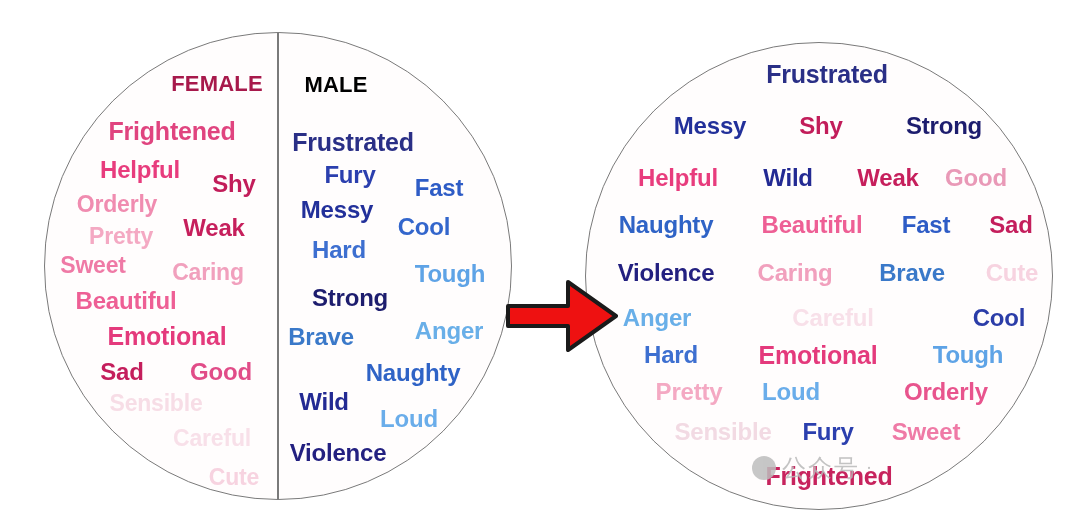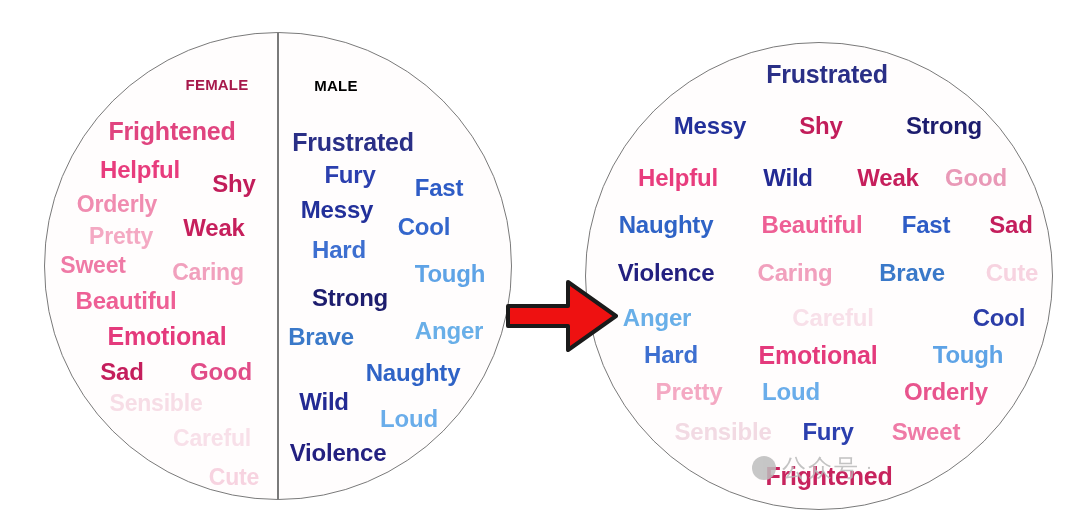--- a/index.html
+++ b/index.html
@@ -38,21 +38,21 @@
     line-height:1;
     letter-spacing:-0.2px;
     transform:translate(-50%,-50%);
   }
 
   
   .hdr{
     position:absolute;
     white-space:nowrap;
     font-weight:800;
-    font-size:15px;
+    font-size:22px;
     line-height:1;
     transform:translate(-50%,-50%);
     letter-spacing:0.2px;
   }
 
   
   #arrow{position:absolute;left:506px;top:278px;width:112px;height:76px;}
 
   
   #watermark{

